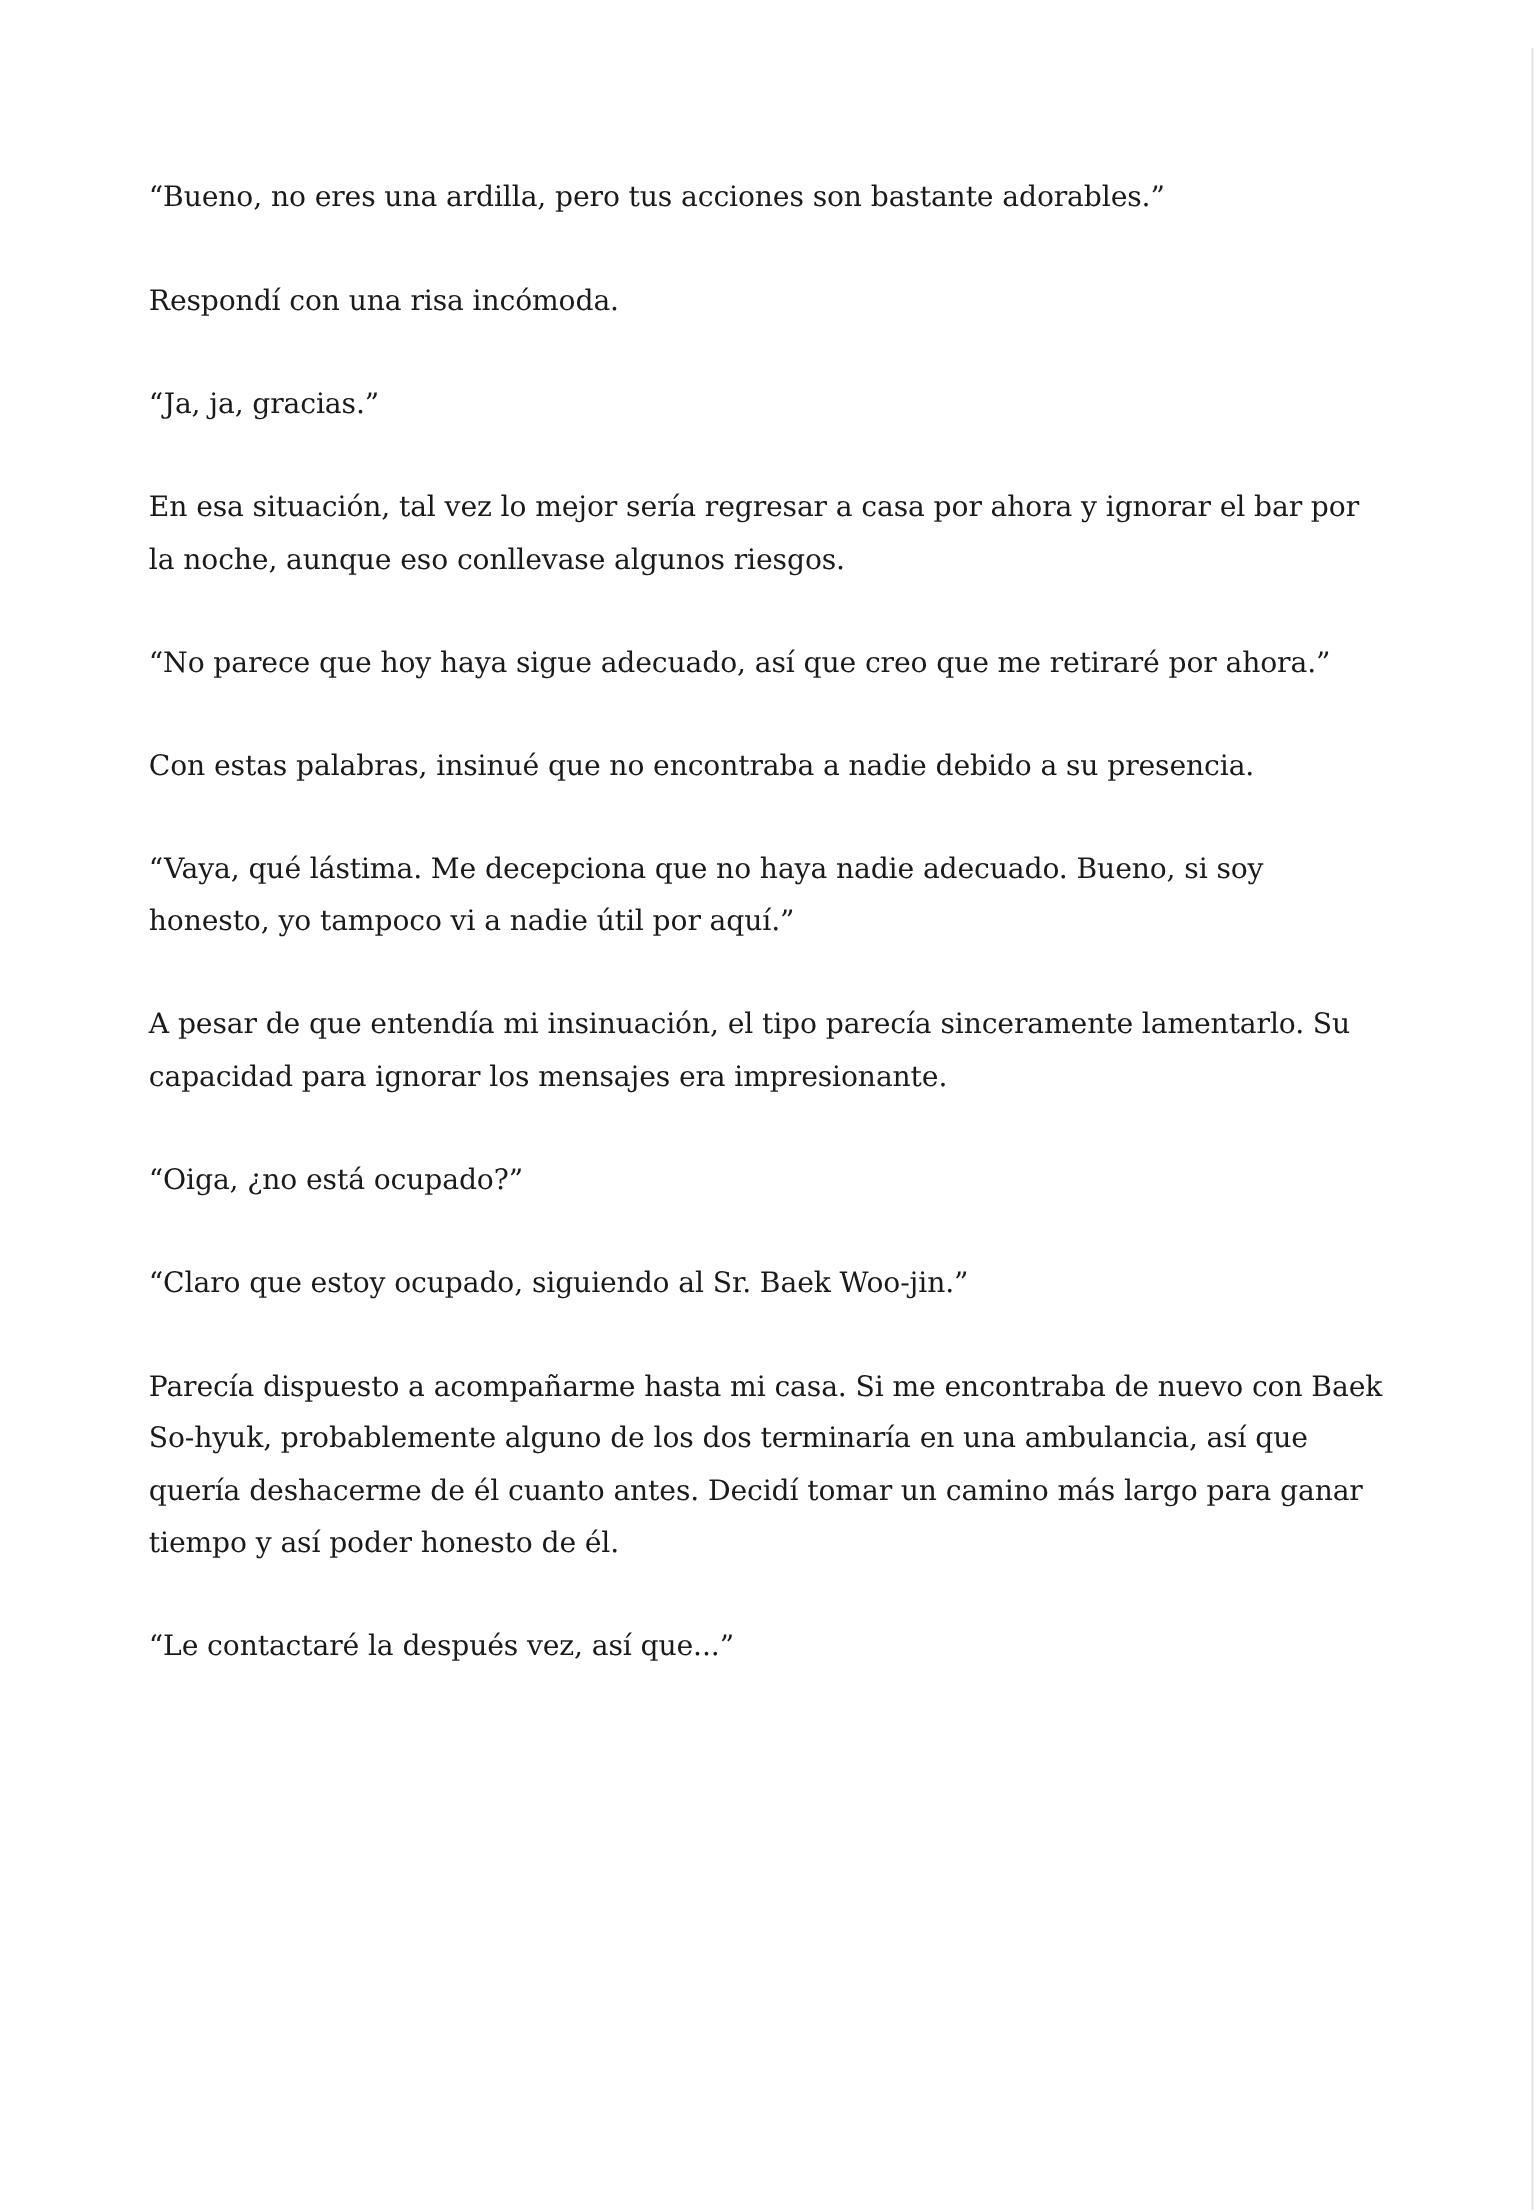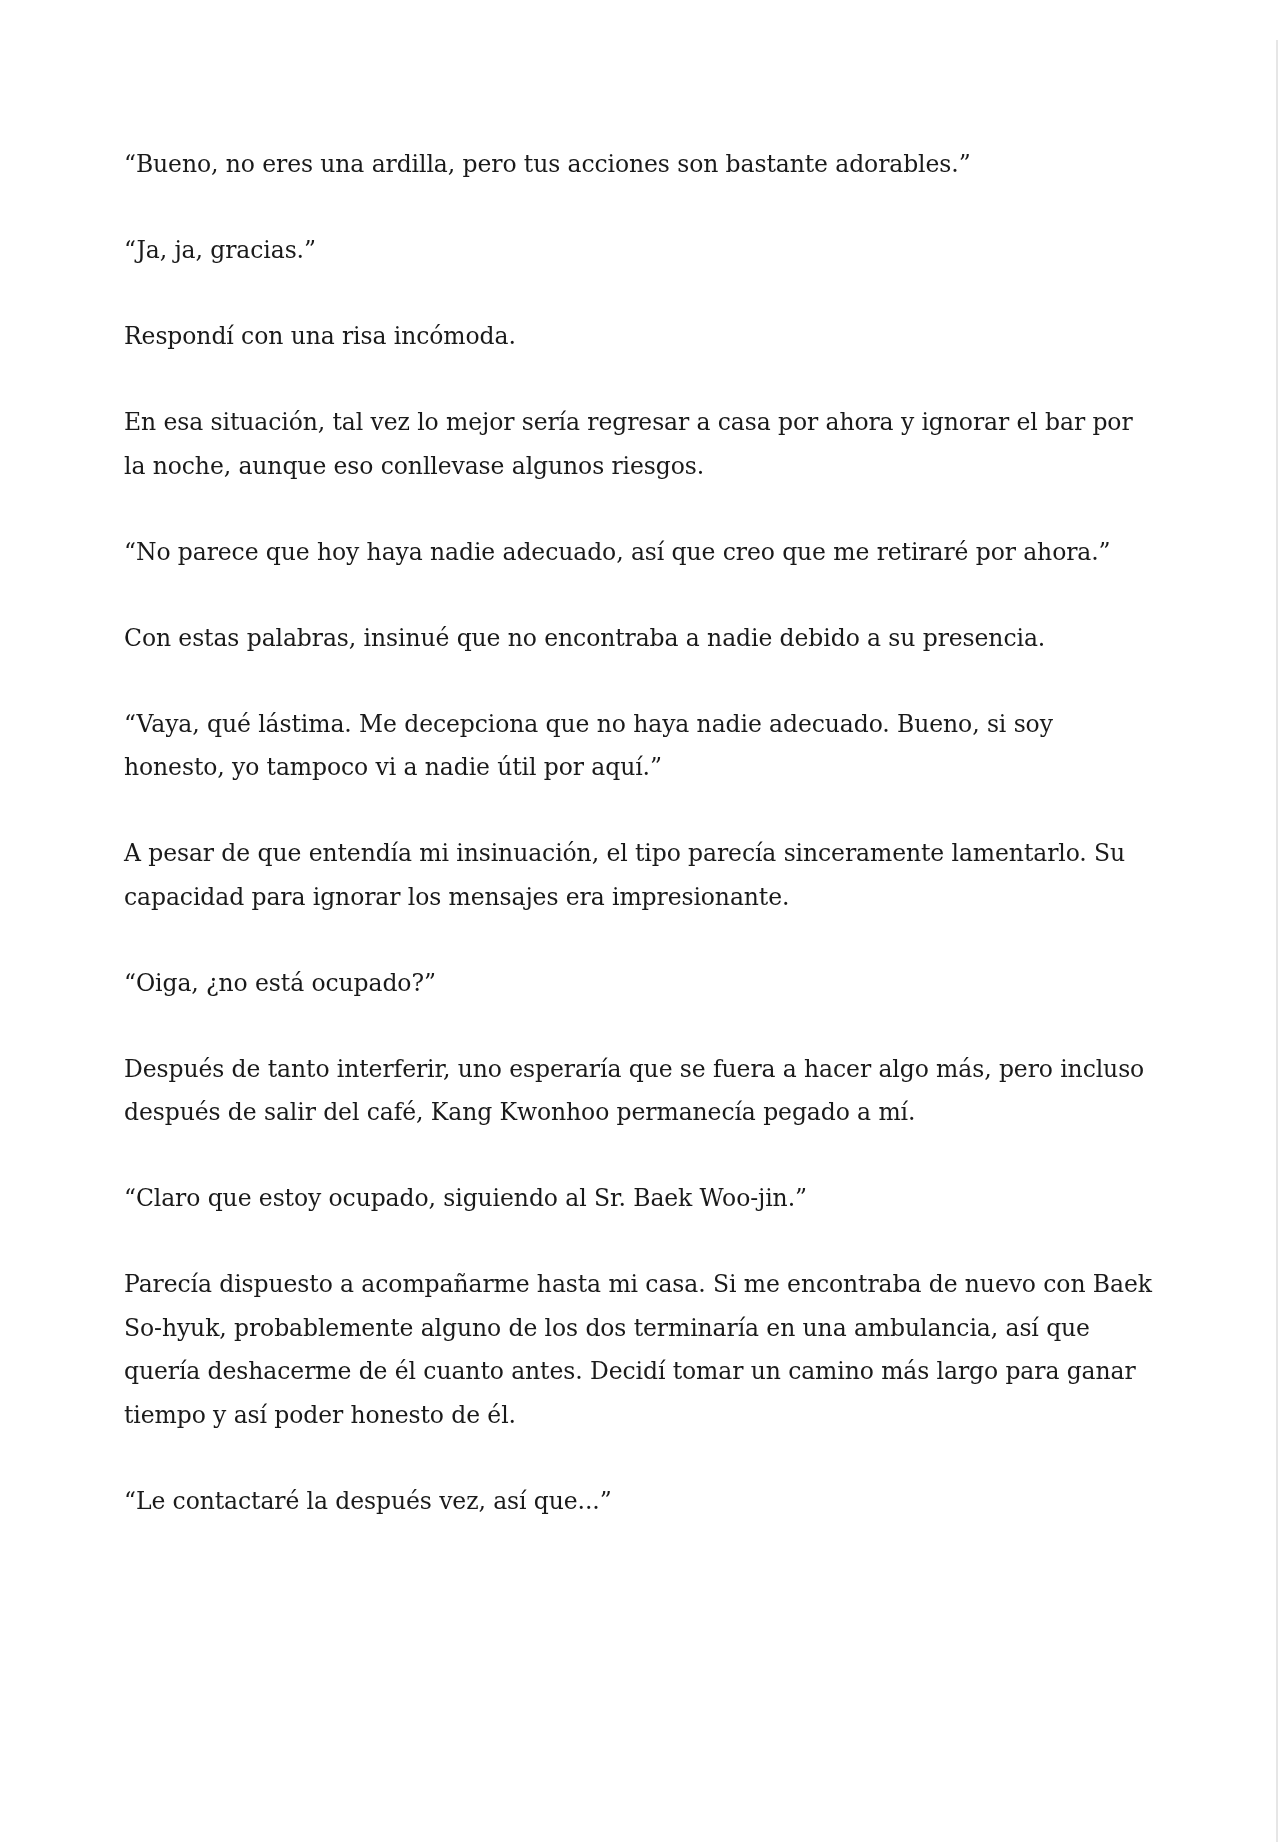--- a/index.html
+++ b/index.html
@@ -44,27 +44,26 @@
       margin: 0 0 42.5px 0;
       padding: 0;
     }
   </style>
 </head>
 <body>
 
 <div class="page">
   <div class="content">
     <p>“Bueno, no eres una ardilla, pero tus acciones son bastante adorables.”</p>
+    <p>Respondí con una risa incómoda.</p>
     <p>“Ja, ja, gracias.”</p>
-    <p>Respondí con una risa incómoda.</p>
     <p>En esa situación, tal vez lo mejor sería regresar a casa por ahora y ignorar el bar por la noche, aunque eso conllevase algunos riesgos.</p>
-    <p>“No parece que hoy haya nadie adecuado, así que creo que me retiraré por ahora.”</p>
+    <p>“No parece que hoy haya sigue adecuado, así que creo que me retiraré por ahora.”</p>
     <p>Con estas palabras, insinué que no encontraba a nadie debido a su presencia.</p>
     <p>“Vaya, qué lástima. Me decepciona que no haya nadie adecuado. Bueno, si soy honesto, yo tampoco vi a nadie útil por aquí.”</p>
     <p>A pesar de que entendía mi insinuación, el tipo parecía sinceramente lamentarlo. Su capacidad para ignorar los mensajes era impresionante.</p>
     <p>“Oiga, ¿no está ocupado?”</p>
-    <p>Después de tanto interferir, uno esperaría que se fuera a hacer algo más, pero incluso después de salir del café, Kang Kwonhoo permanecía pegado a mí.</p>
     <p>“Claro que estoy ocupado, siguiendo al Sr. Baek Woo-jin.”</p>
     <p>Parecía dispuesto a acompañarme hasta mi casa. Si me encontraba de nuevo con Baek So-hyuk, probablemente alguno de los dos terminaría en una ambulancia, así que quería deshacerme de él cuanto antes. Decidí tomar un camino más largo para ganar tiempo y así poder honesto de él.</p>
     <p>“Le contactaré la después vez, así que...”</p>
   </div>
   <div class="edge-line"></div>
 </div>
 
 </body></html>

